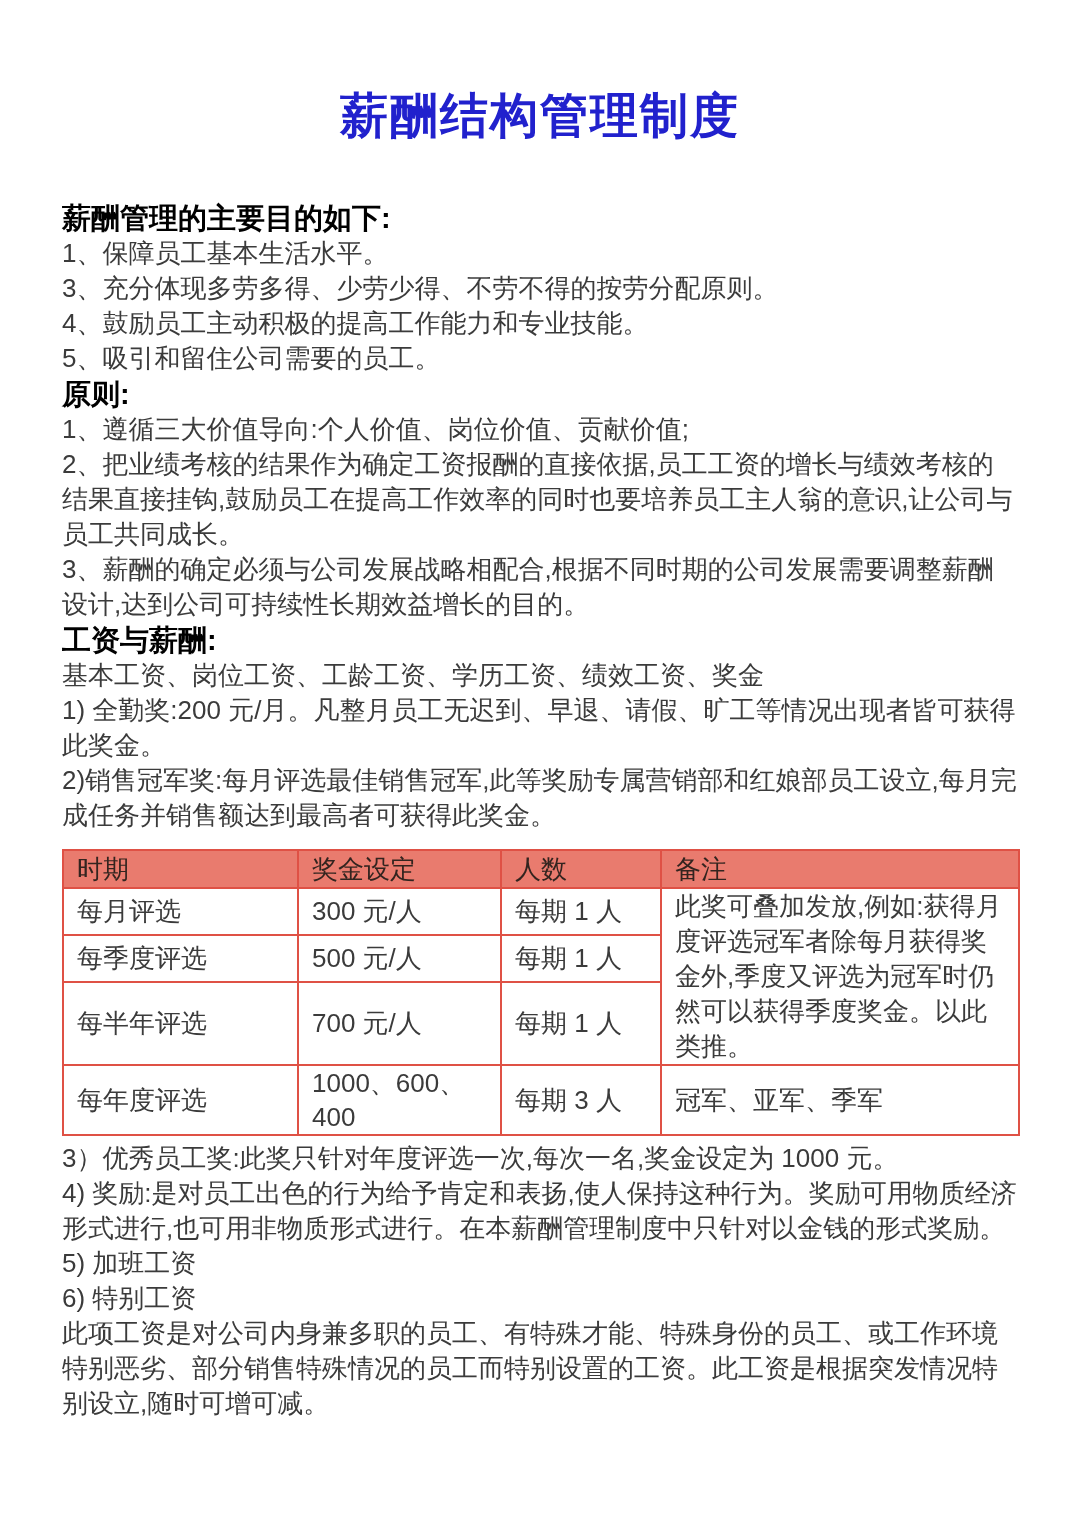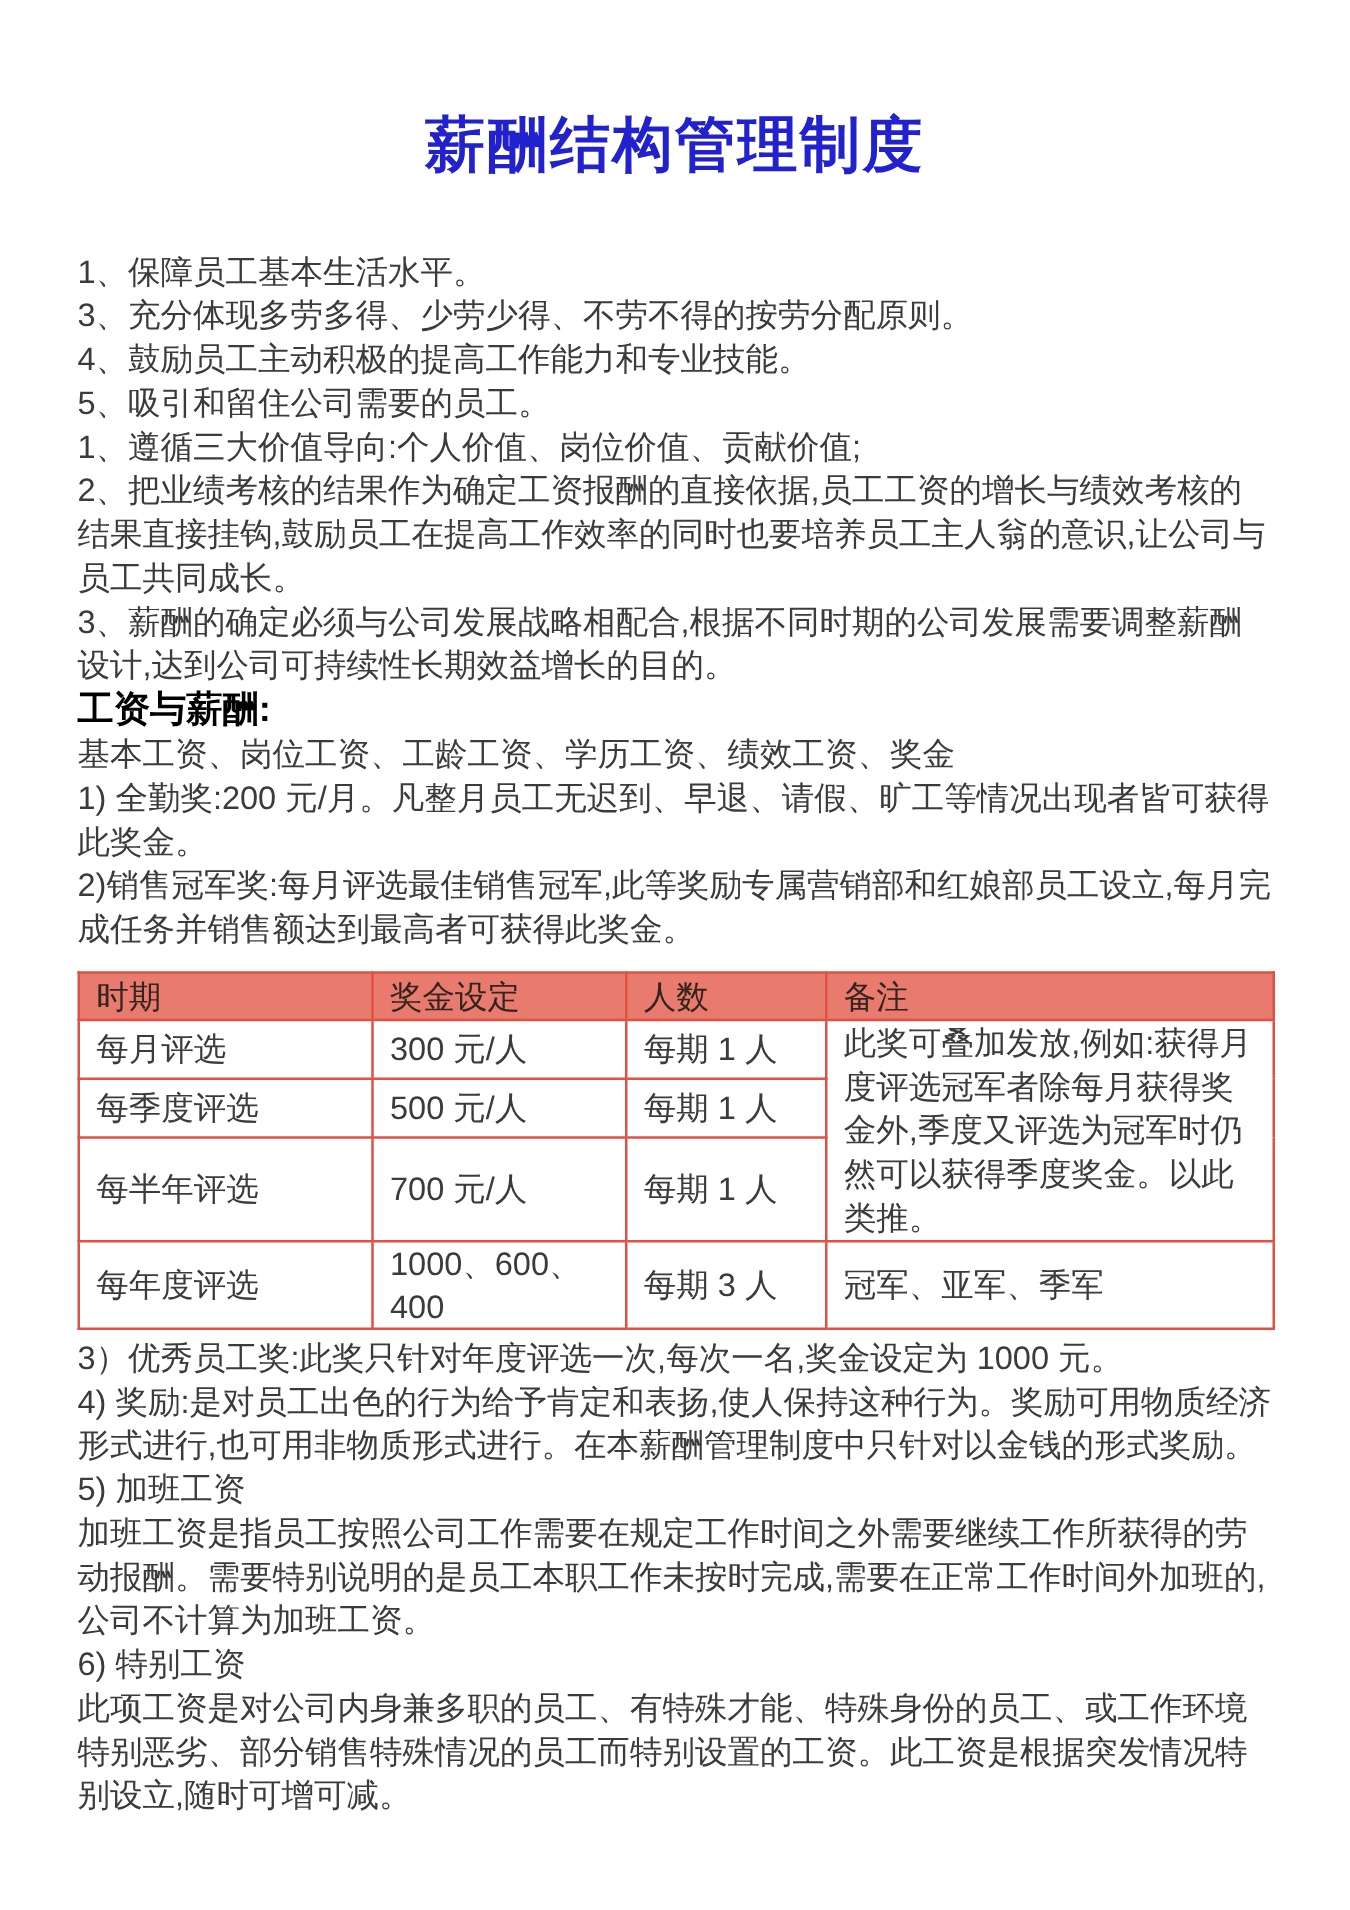--- a/index.html
+++ b/index.html
@@ -52,25 +52,27 @@
 </style>
 </head>
 <body>
 
 <div class="page">
 
   <h1 class="doc-title">薪酬结构管理制度</h1>
 
   <div class="content">
 
+    <h2 class="sec">薪酬管理的主要目的如下:</h2>
     <p>1、保障员工基本生活水平。</p>
     <p>3、充分体现多劳多得、少劳少得、不劳不得的按劳分配原则。</p>
     <p>4、鼓励员工主动积极的提高工作能力和专业技能。</p>
     <p>5、吸引和留住公司需要的员工。</p>
 
+    <h2 class="sec">原则:</h2>
     <p>1、遵循三大价值导向:个人价值、岗位价值、贡献价值;</p>
     <p>2、把业绩考核的结果作为确定工资报酬的直接依据,员工工资的增长与绩效考核的结果直接挂钩,鼓励员工在提高工作效率的同时也要培养员工主人翁的意识,让公司与员工共同成长。</p>
     <p>3、薪酬的确定必须与公司发展战略相配合,根据不同时期的公司发展需要调整薪酬设计,达到公司可持续性长期效益增长的目的。</p>
 
     <h2 class="sec">工资与薪酬:</h2>
     <p>基本工资、岗位工资、工龄工资、学历工资、绩效工资、奖金</p>
     <p>1)  全勤奖:200 元/月。凡整月员工无迟到、早退、请假、旷工等情况出现者皆可获得此奖金。</p>
     <p>2)销售冠军奖:每月评选最佳销售冠军,此等奖励专属营销部和红娘部员工设立,每月完成任务并销售额达到最高者可获得此奖金。</p>
 
     <table class="bonus-table">
@@ -110,18 +112,17 @@
           <td>1000、600、400</td>
           <td>每期 3 人</td>
           <td>冠军、亚军、季军</td>
         </tr>
       </tbody>
     </table>
 
     <p>3）优秀员工奖:此奖只针对年度评选一次,每次一名,奖金设定为 1000 元。</p>
     <p>4) 奖励:是对员工出色的行为给予肯定和表扬,使人保持这种行为。奖励可用物质经济形式进行,也可用非物质形式进行。在本薪酬管理制度中只针对以金钱的形式奖励。</p>
     <p>5)  加班工资</p>
-    <p>加班工资是指员工按照公司工作需要在规定工作时间之外需要继续工作所获得的劳动报酬。需要特别说明的是员工本职工作未按时完成,需要在正常工作时间外加班的,公司不计算为加班工资。</p>
     <p>6)  特别工资</p>
     <p>此项工资是对公司内身兼多职的员工、有特殊才能、特殊身份的员工、或工作环境特别恶劣、部分销售特殊情况的员工而特别设置的工资。此工资是根据突发情况特别设立,随时可增可减。</p>
 
   </div>
 </div>
 
 </body></html>

